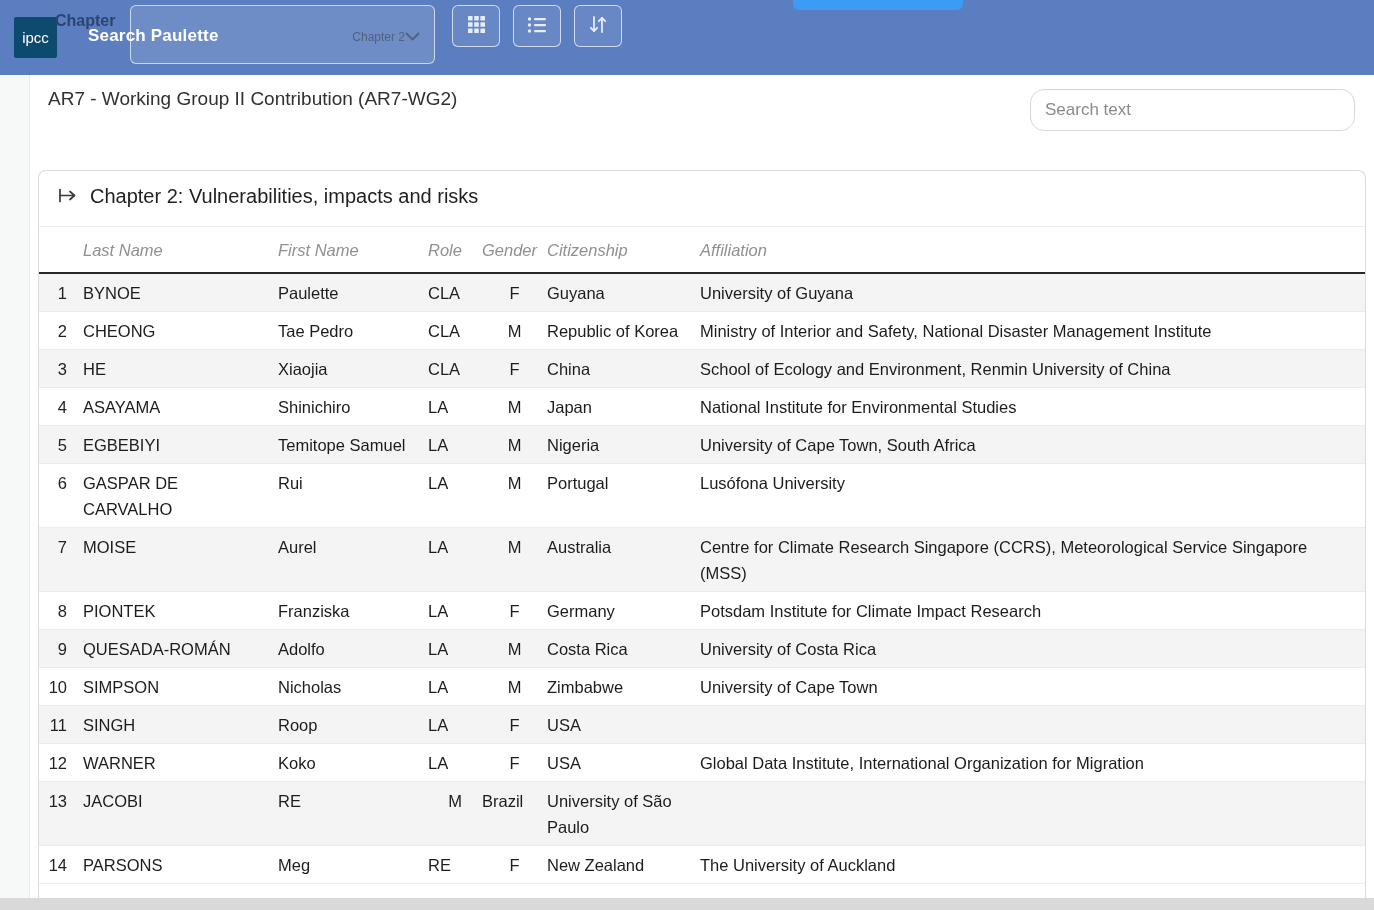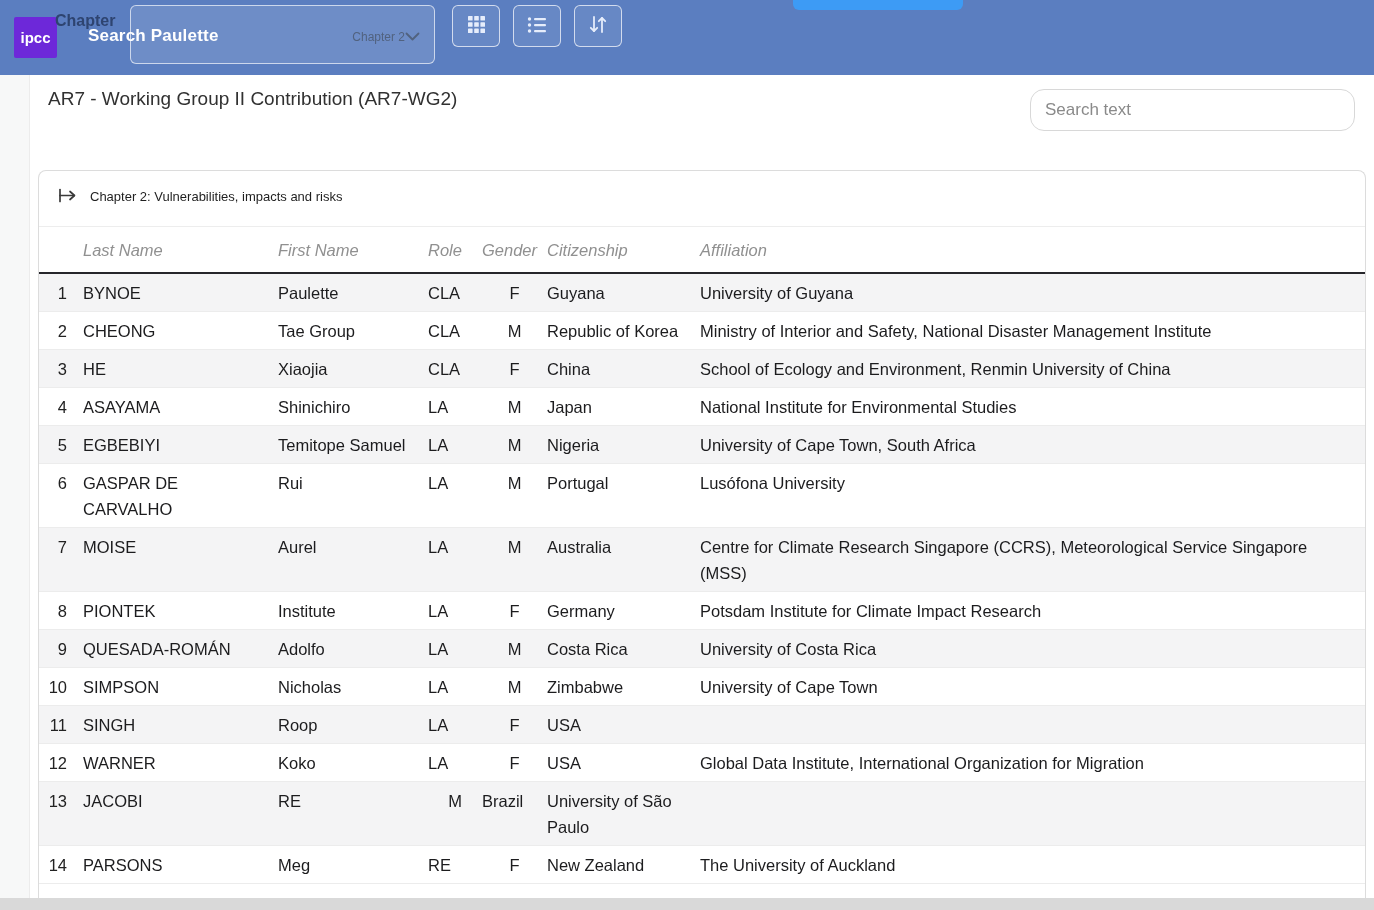--- a/index.html
+++ b/index.html
@@ -11,23 +11,23 @@
   }
   .stage { position:relative; width:1374px; height:910px; }
 
   
   .topbar {
     position:absolute; left:0; top:0; width:1374px; height:75px;
     background:#5b7ec0;
   }
   .logo-box {
     position:absolute; left:14px; top:17px; width:43px; height:41px;
-    background:#6d28d9; color:#ffffff; border-radius:2px;
+    background:#0c4a6e; color:#ffffff; border-radius:2px;
     display:flex; align-items:center; justify-content:center;
-    font-size:15px; font-weight:bold;
+    font-size:15px; font-weight:normal;
   }
   .app-title {
     position:absolute; left:88px; top:26px;
     color:#ffffff; font-size:17px; font-weight:bold; letter-spacing:.2px;
   }
   .chapter-label {
     position:absolute; left:55px; top:12px;
     color:#2e4470; font-size:16px; font-weight:600;
   }
   .chapter-select {
@@ -70,21 +70,21 @@
 
   
   .card {
     position:absolute; left:38px; top:95px; width:1328px; height:728px;
     border:1px solid #dcdcdc; border-bottom:0; border-radius:8px 8px 0 0;
     background:#fff; overflow:hidden;
   }
   .card-header {
     height:56px; display:flex; align-items:center; gap:13px;
     padding:0 0 4px 19px; border-bottom:1px solid #ededed;
-    font-size:13px; color:#1f1f1f;
+    font-size:20px; color:#1f1f1f;
   }
   .trow {
     display:grid;
     grid-template-columns:44px 195px 150px 54px 65px 153px 1fr;
     align-items:start;
   }
   .thead {
     color:#909090; font-size:16.5px;
     border-bottom:2px solid #26262b;
   }
@@ -201,21 +201,21 @@
     <div class="cell c-first">Paulette</div>
     <div class="cell c-role">CLA</div>
     <div class="cell c-gender">F</div>
     <div class="cell c-cit">Guyana</div>
     <div class="cell c-aff">University of Guyana</div>
   </div>
 
   <div class="trow">
     <div class="cell c-num">2</div>
     <div class="cell c-last">CHEONG</div>
-    <div class="cell c-first">Tae Group</div>
+    <div class="cell c-first">Tae Pedro</div>
     <div class="cell c-role">CLA</div>
     <div class="cell c-gender">M</div>
     <div class="cell c-cit">Republic of Korea</div>
     <div class="cell c-aff">Ministry of Interior and Safety, National Disaster Management Institute</div>
   </div>
 
   <div class="trow odd">
     <div class="cell c-num">3</div>
     <div class="cell c-last">HE</div>
     <div class="cell c-first">Xiaojia</div>
@@ -261,21 +261,21 @@
     <div class="cell c-first">Aurel</div>
     <div class="cell c-role">LA</div>
     <div class="cell c-gender">M</div>
     <div class="cell c-cit">Australia</div>
     <div class="cell c-aff">Centre for Climate Research Singapore (CCRS), Meteorological Service Singapore (MSS)</div>
   </div>
 
   <div class="trow">
     <div class="cell c-num">8</div>
     <div class="cell c-last">PIONTEK</div>
-    <div class="cell c-first">Institute</div>
+    <div class="cell c-first">Franziska</div>
     <div class="cell c-role">LA</div>
     <div class="cell c-gender">F</div>
     <div class="cell c-cit">Germany</div>
     <div class="cell c-aff">Potsdam Institute for Climate Impact Research</div>
   </div>
 
   <div class="trow odd">
     <div class="cell c-num">9</div>
     <div class="cell c-last">QUESADA-ROMÁN</div>
     <div class="cell c-first">Adolfo</div>

